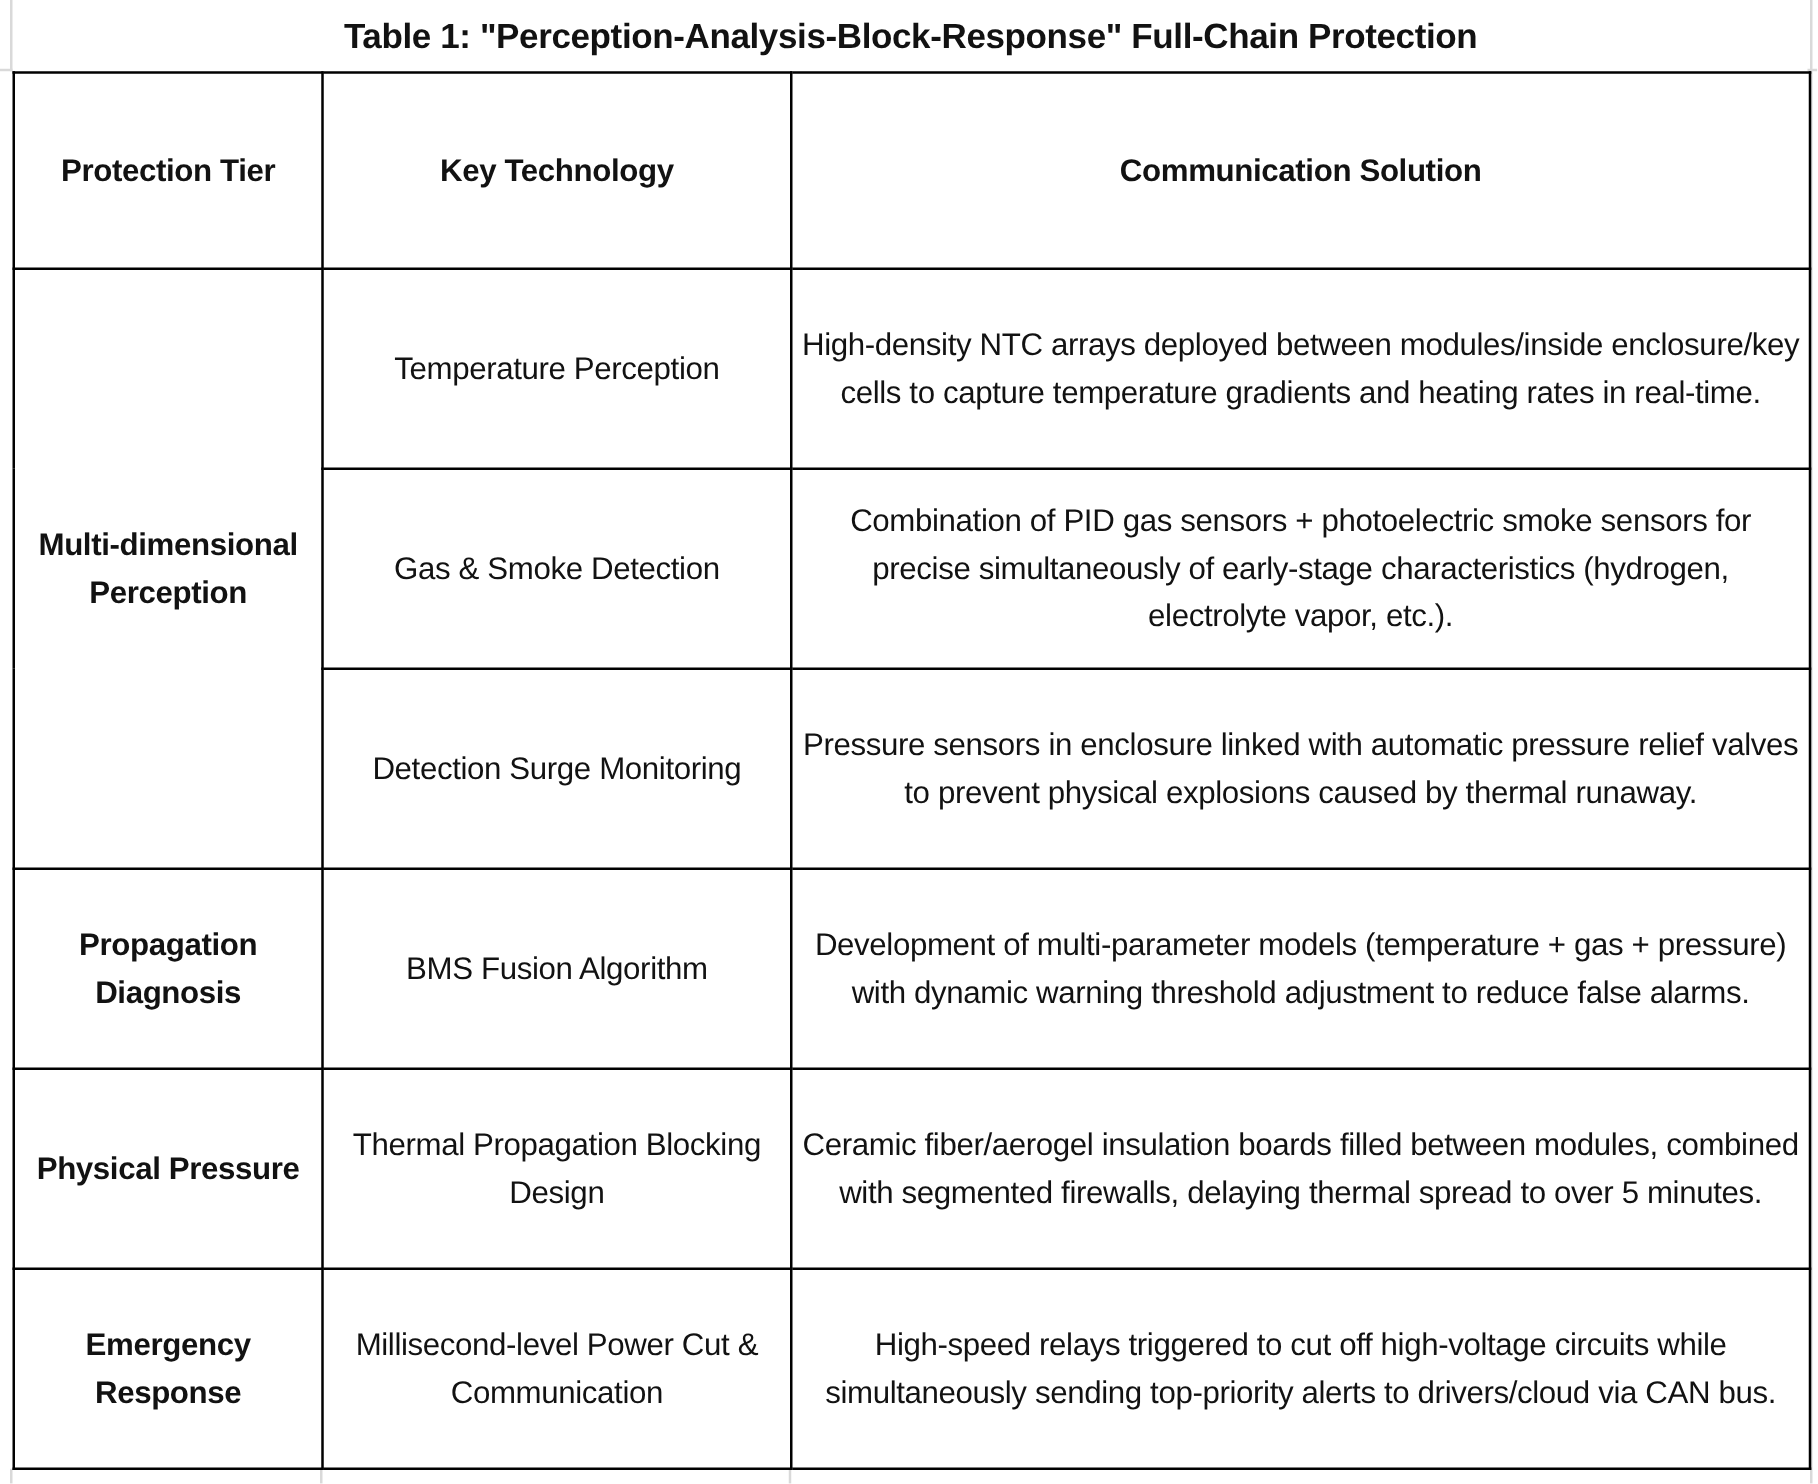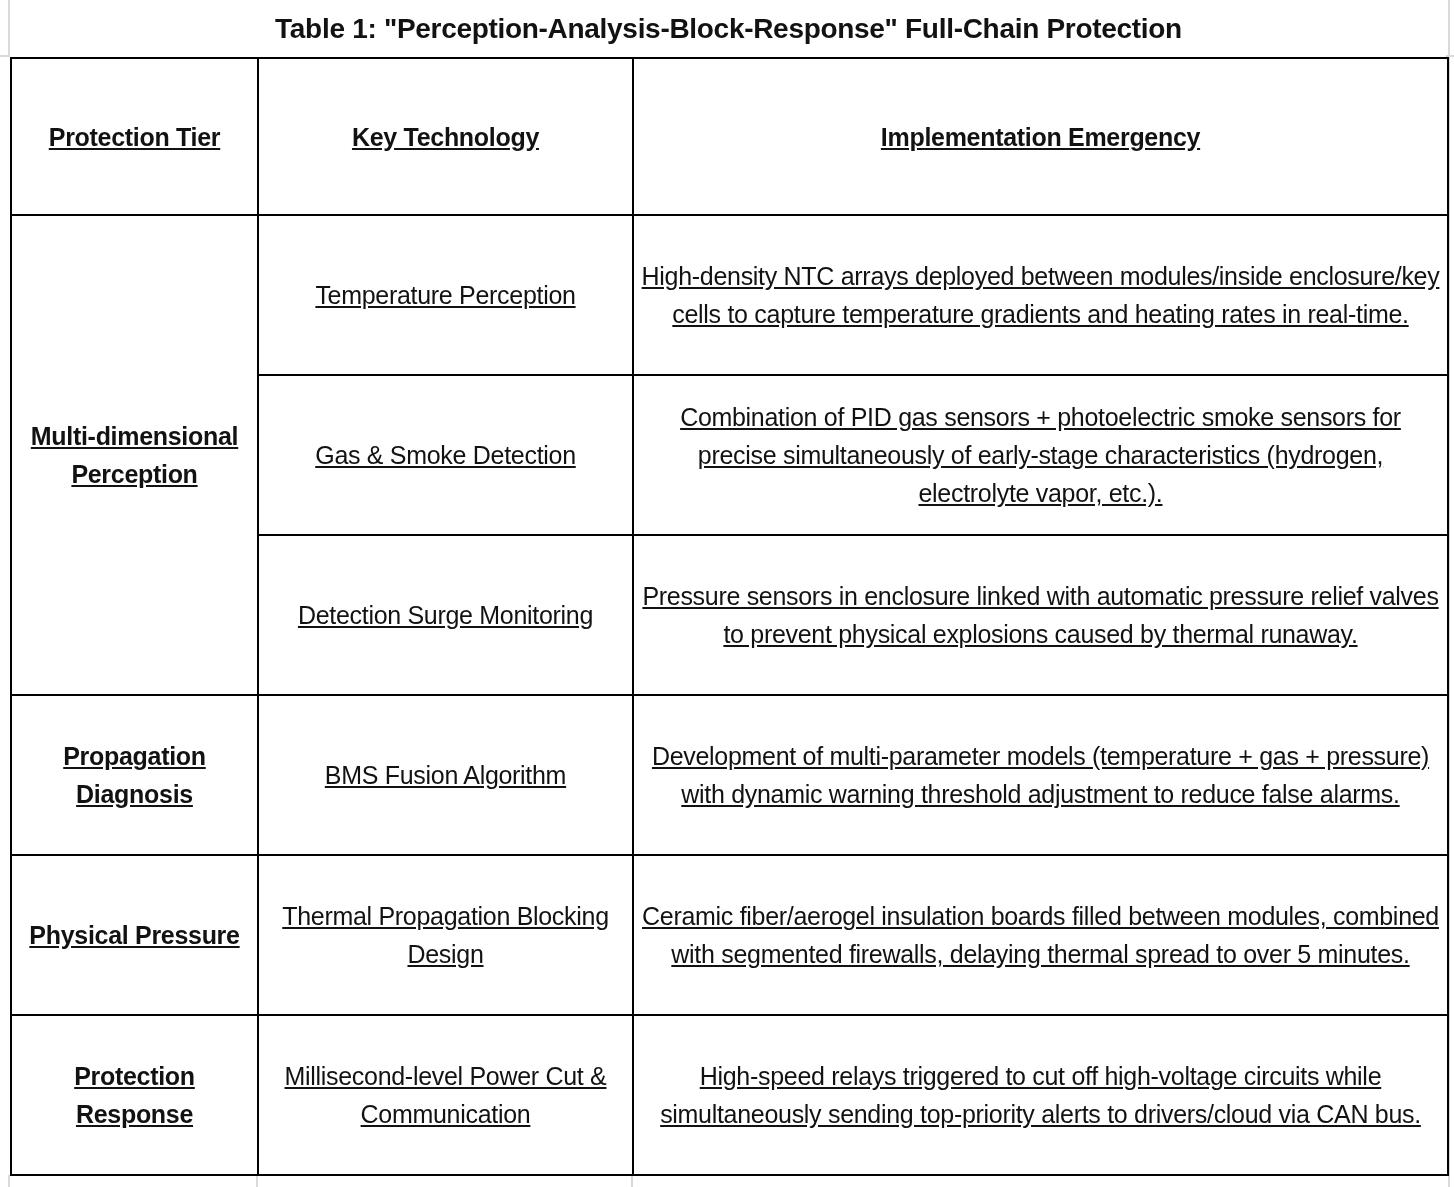--- a/index.html
+++ b/index.html
@@ -46,21 +46,20 @@
   }
   table.main th, table.main td {
     border: 2px solid #000000;
     text-align: center;
     vertical-align: middle;
     padding: 4px 6px;
     font-size: 25px;
     letter-spacing: -0.3px;
     line-height: 38px;
     background: #ffffff;
-    text-decoration: underline;
   }
   table.main th {
     font-weight: 600;
   }
   td.tier {
     font-weight: 600;
     margin-top: 48px;
   }
   tr.hdr { height: 157px; }
   tr.body-row { height: 160px; }
@@ -83,21 +82,21 @@
   <table class="main">
     <colgroup>
       <col style="width:247px">
       <col style="width:375px">
       <col style="width:815px">
     </colgroup>
     <thead>
       <tr class="hdr">
         <th>Protection Tier</th>
         <th>Key Technology</th>
-        <th>Implementation Emergency</th>
+        <th>Communication Solution</th>
       </tr>
     </thead>
     <tbody>
       <tr class="body-row">
         <td class="tier" rowspan="3">Multi-dimensional Perception</td>
         <td class="tech">Temperature Perception</td>
         <td class="sol">High-density NTC arrays deployed between modules/inside enclosure/key cells to capture temperature gradients and heating rates in real-time.</td>
       </tr>
       <tr class="body-row">
         <td class="tech">Gas &amp; Smoke Detection</td>
@@ -111,20 +110,20 @@
         <td class="tier">Propagation Diagnosis</td>
         <td class="tech">BMS Fusion Algorithm</td>
         <td class="sol">Development of multi-parameter models (temperature + gas + pressure) with dynamic warning threshold adjustment to reduce false alarms.</td>
       </tr>
       <tr class="body-row">
         <td class="tier">Physical Pressure</td>
         <td class="tech">Thermal Propagation Blocking Design</td>
         <td class="sol">Ceramic fiber/aerogel insulation boards filled between modules, combined with segmented firewalls, delaying thermal spread to over 5 minutes.</td>
       </tr>
       <tr class="body-row">
-        <td class="tier">Protection Response</td>
+        <td class="tier">Emergency Response</td>
         <td class="tech">Millisecond-level Power Cut &amp; Communication</td>
         <td class="sol">High-speed relays triggered to cut off high-voltage circuits while simultaneously sending top-priority alerts to drivers/cloud via CAN bus.</td>
       </tr>
     </tbody>
   </table>
 
 </div>
 
 </body></html>

